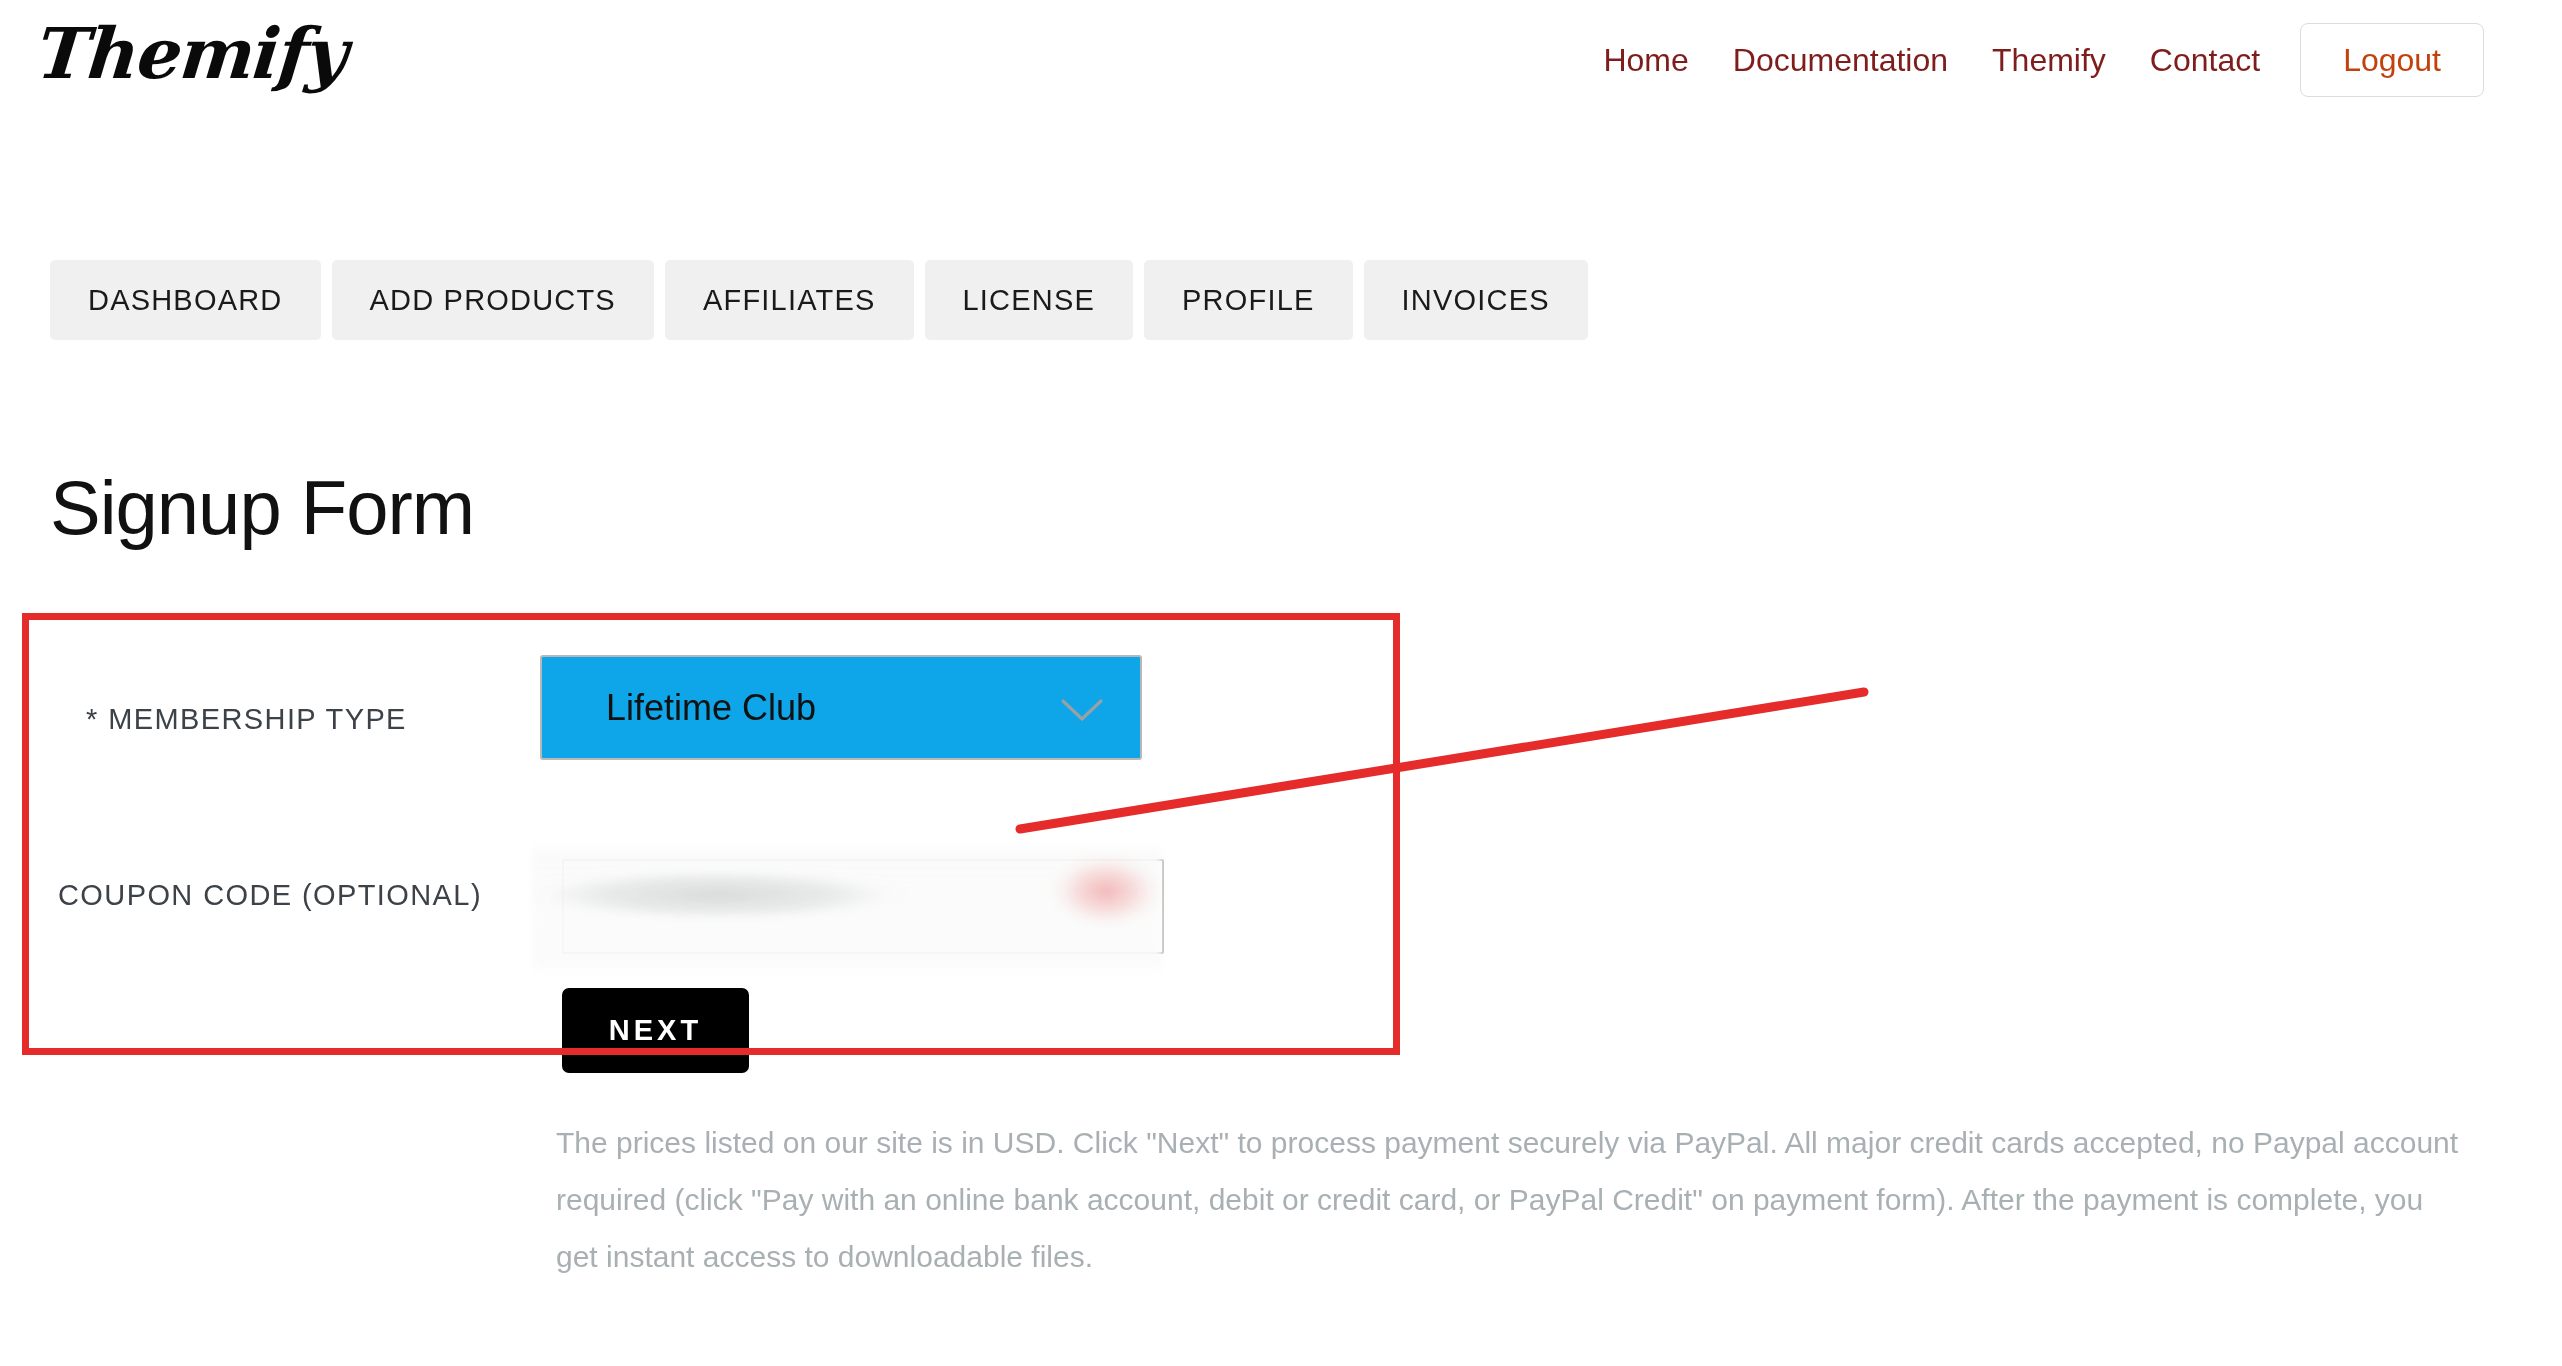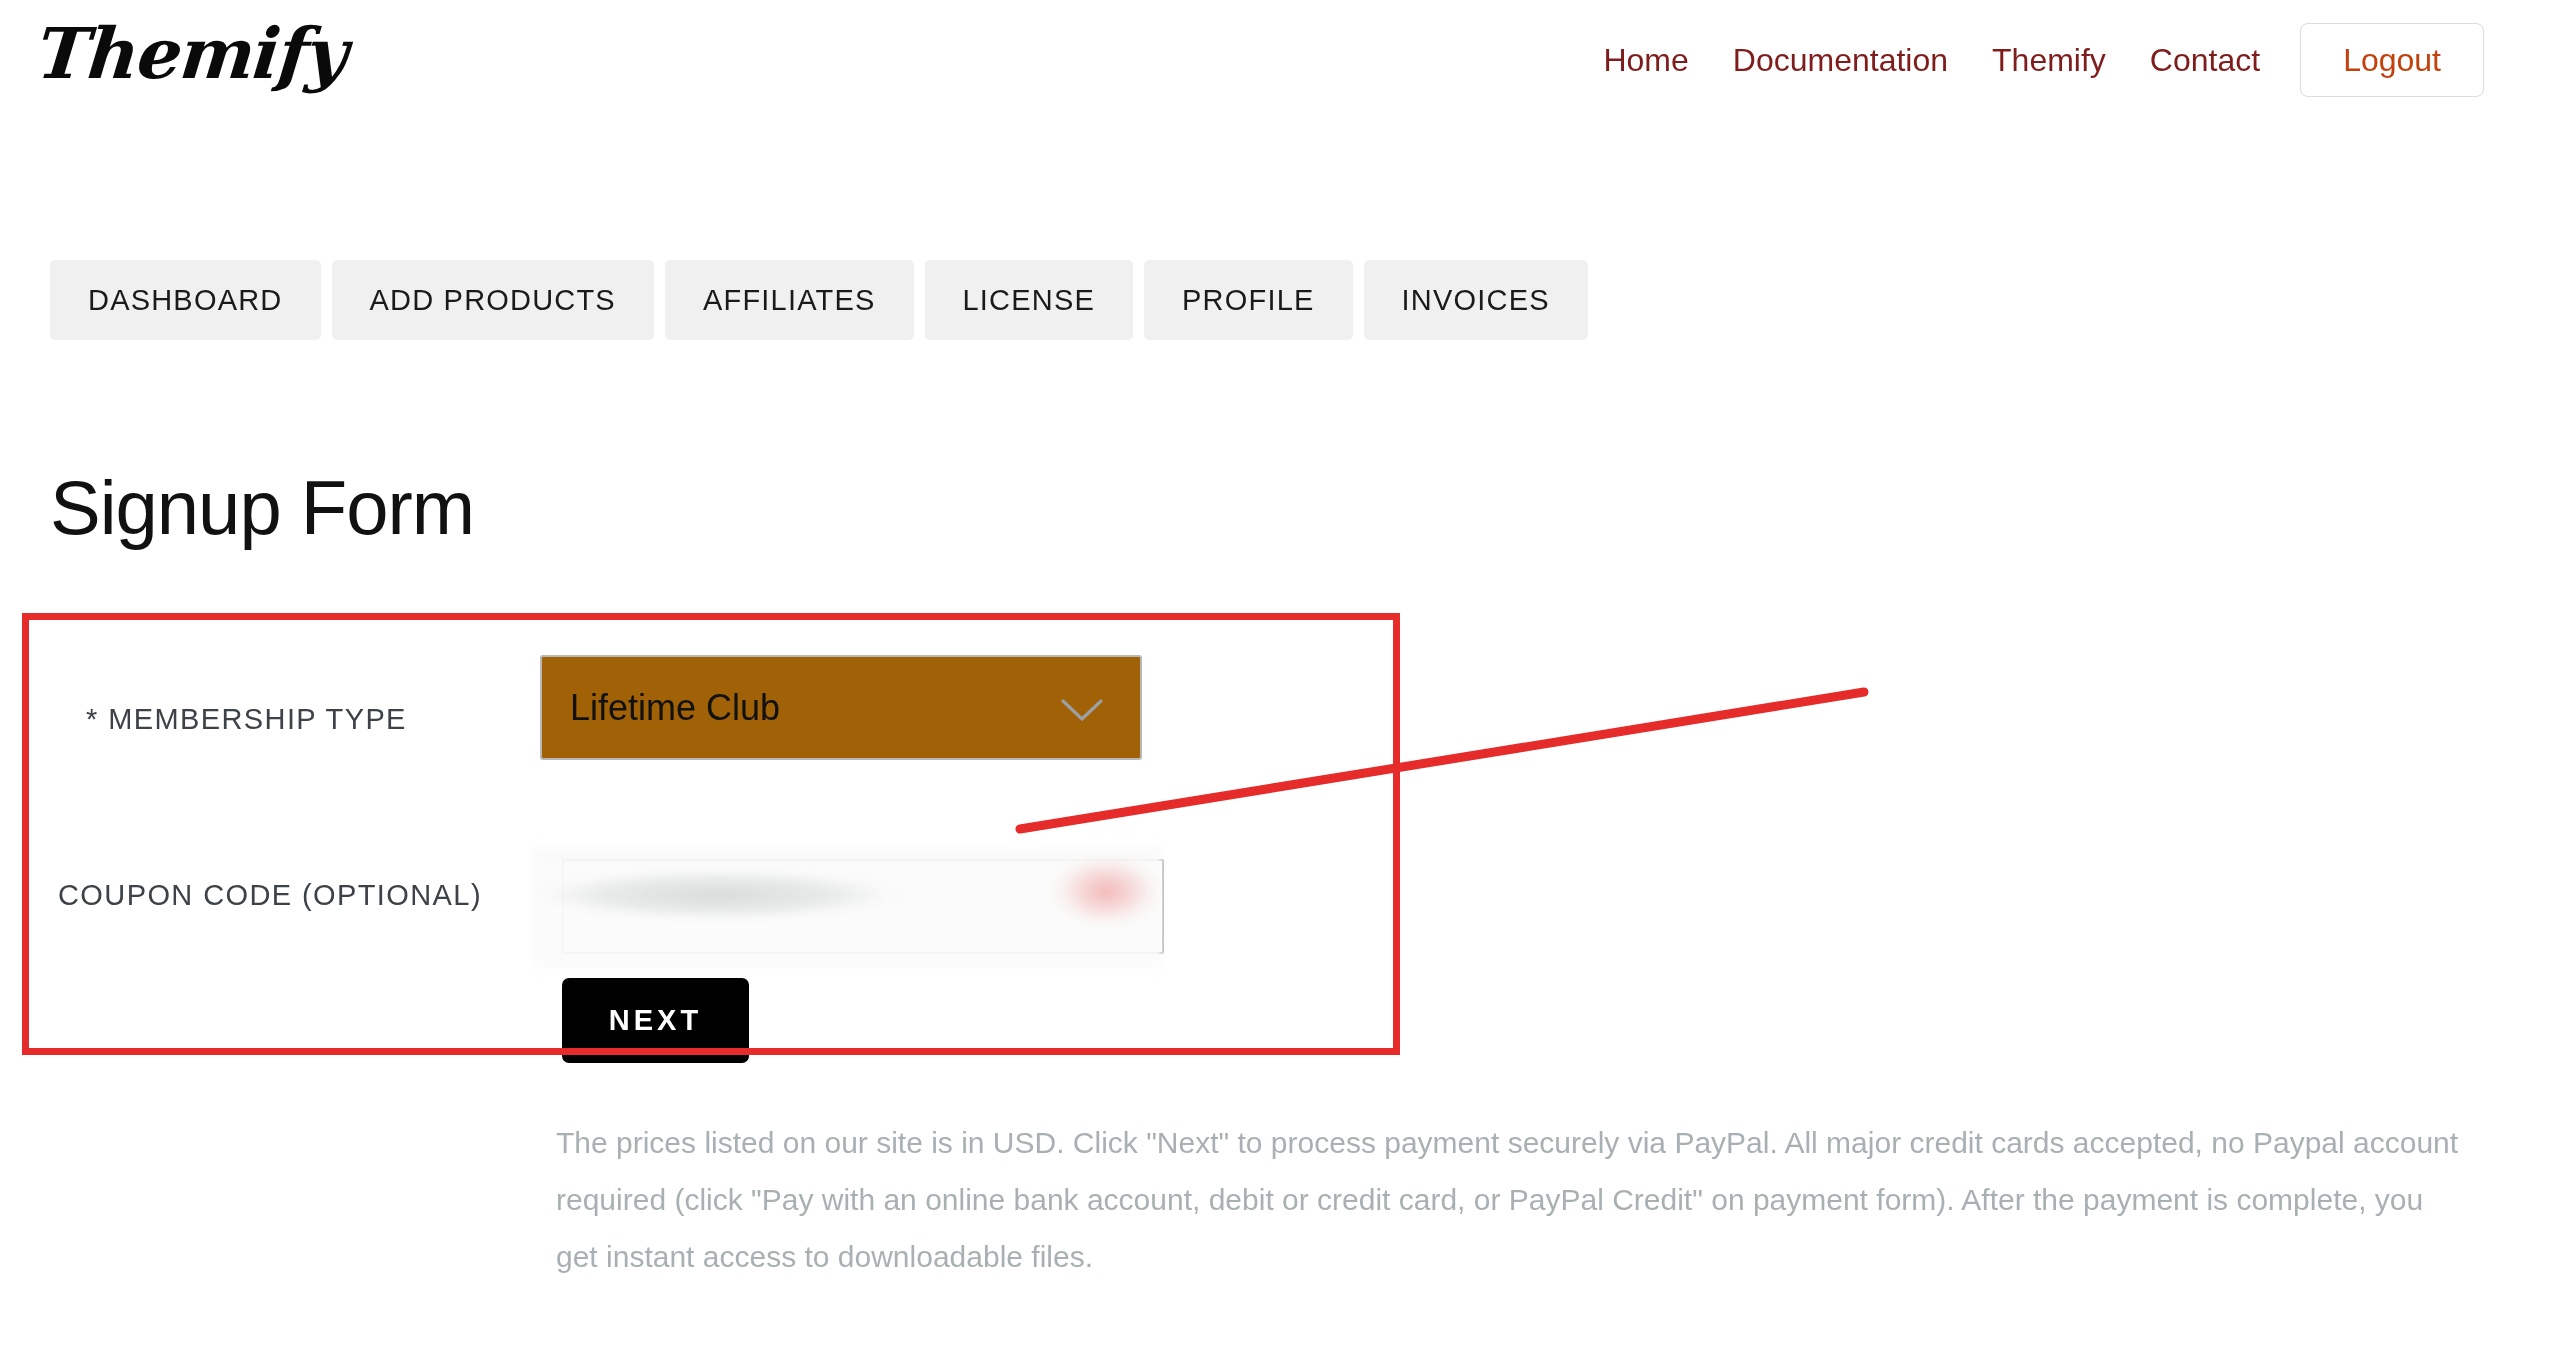--- a/index.html
+++ b/index.html
@@ -154,25 +154,26 @@
   #row-membership .form-label { position: absolute; left: 24px; top: 48px; }
 
   #membership-select {
     position: absolute;
     left: 518px;
     top: 42px;
     width: 602px;
     height: 105px;
     border: 2px solid #b8b8b8;
     border-radius: 3px;
-    background: #a16207;
+    background: #0ea5e9;
     box-sizing: border-box;
     display: flex;
     align-items: center;
     cursor: pointer;
+    padding-left: 36px;
   }
   #membership-select .select-value {
     font-size: 36px;
     color: #111111;
     padding-left: 28px;
     white-space: nowrap;
   }
   #membership-select .chevron-down {
     position: absolute;
     right: 36px;
@@ -208,21 +209,21 @@
     background:
       radial-gradient(ellipse 70px 46px at 574px 50px, rgba(228,60,60,0.34) 0%, rgba(232,90,90,0.20) 38%, rgba(240,140,140,0.08) 62%, rgba(255,255,255,0) 80%),
       radial-gradient(ellipse 200px 28px at 185px 54px, rgba(196,201,200,0.62) 0%, rgba(210,214,213,0.45) 55%, rgba(238,240,239,0.12) 85%, rgba(255,255,255,0) 100%),
       linear-gradient(to bottom, rgba(255,255,255,0) 0%, rgba(249,250,249,0.92) 10%, rgba(250,251,250,0.95) 50%, rgba(250,251,250,0.92) 90%, rgba(255,255,255,0) 100%);
     filter: blur(3px);
   }
 
   #next-button {
     position: absolute;
     left: 540px;
-    top: 365px;
+    top: 375px;
     width: 187px;
     height: 85px;
     background: #000000;
     color: #ffffff;
     border: none;
     border-radius: 7px;
     font-size: 29px;
     font-weight: 700;
     letter-spacing: 4px;
     cursor: pointer;

